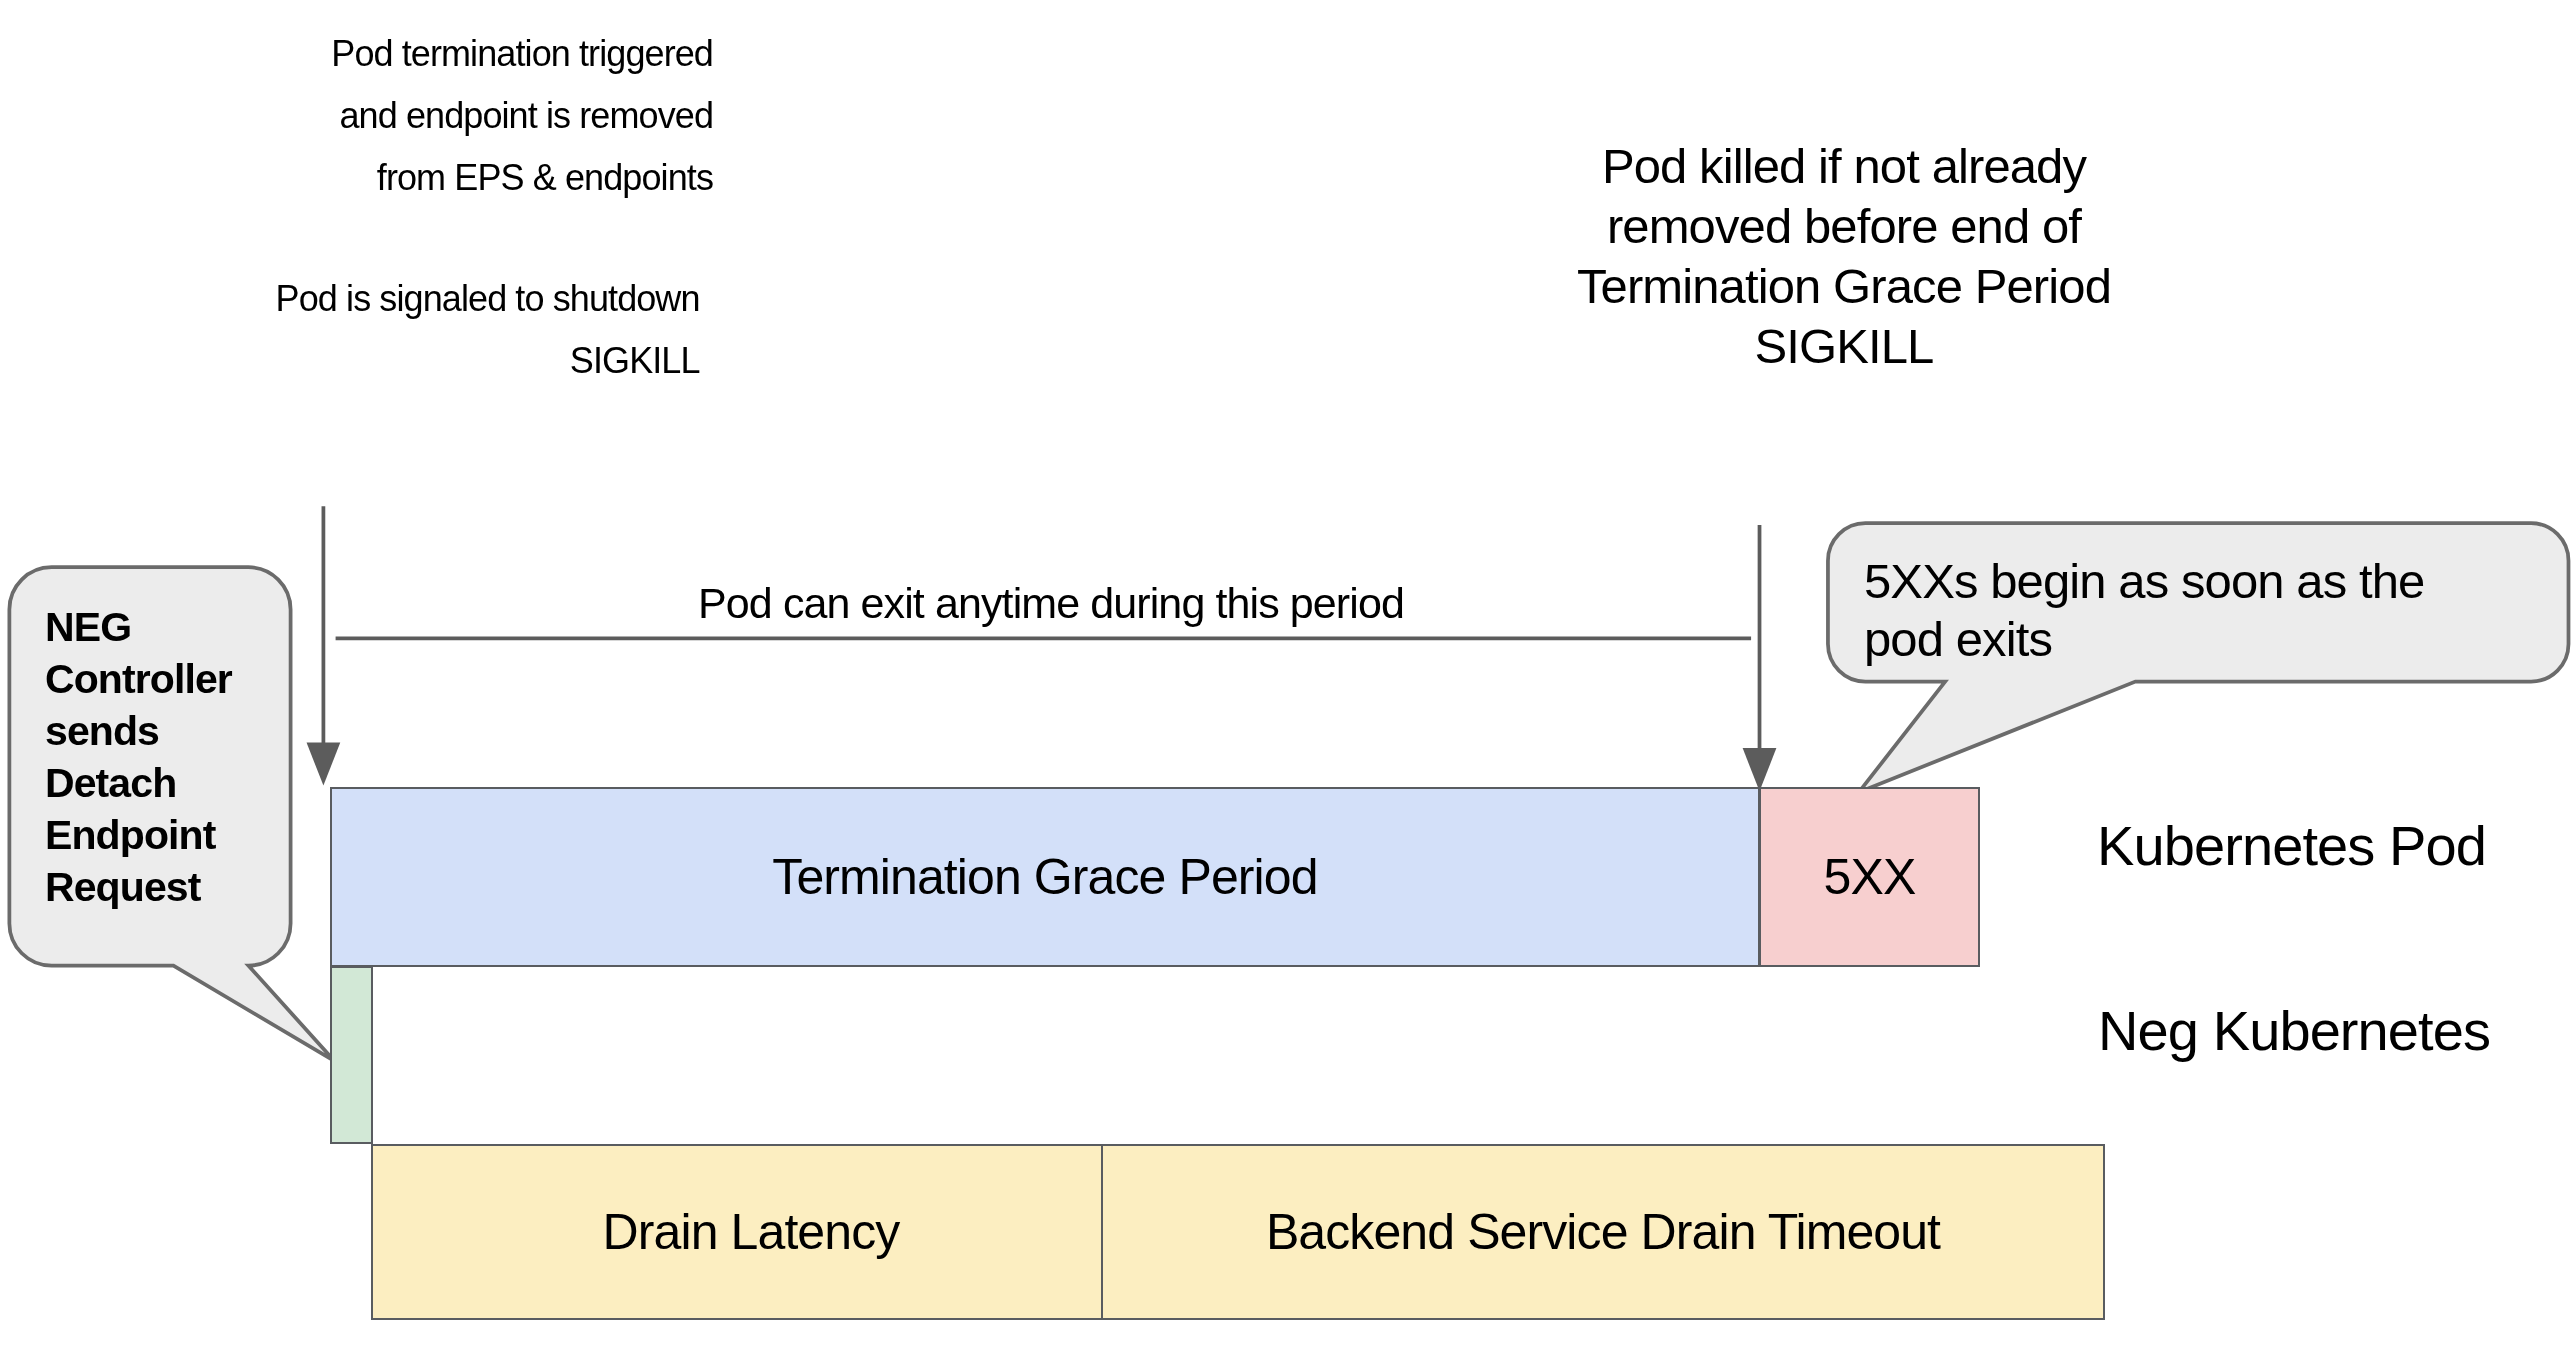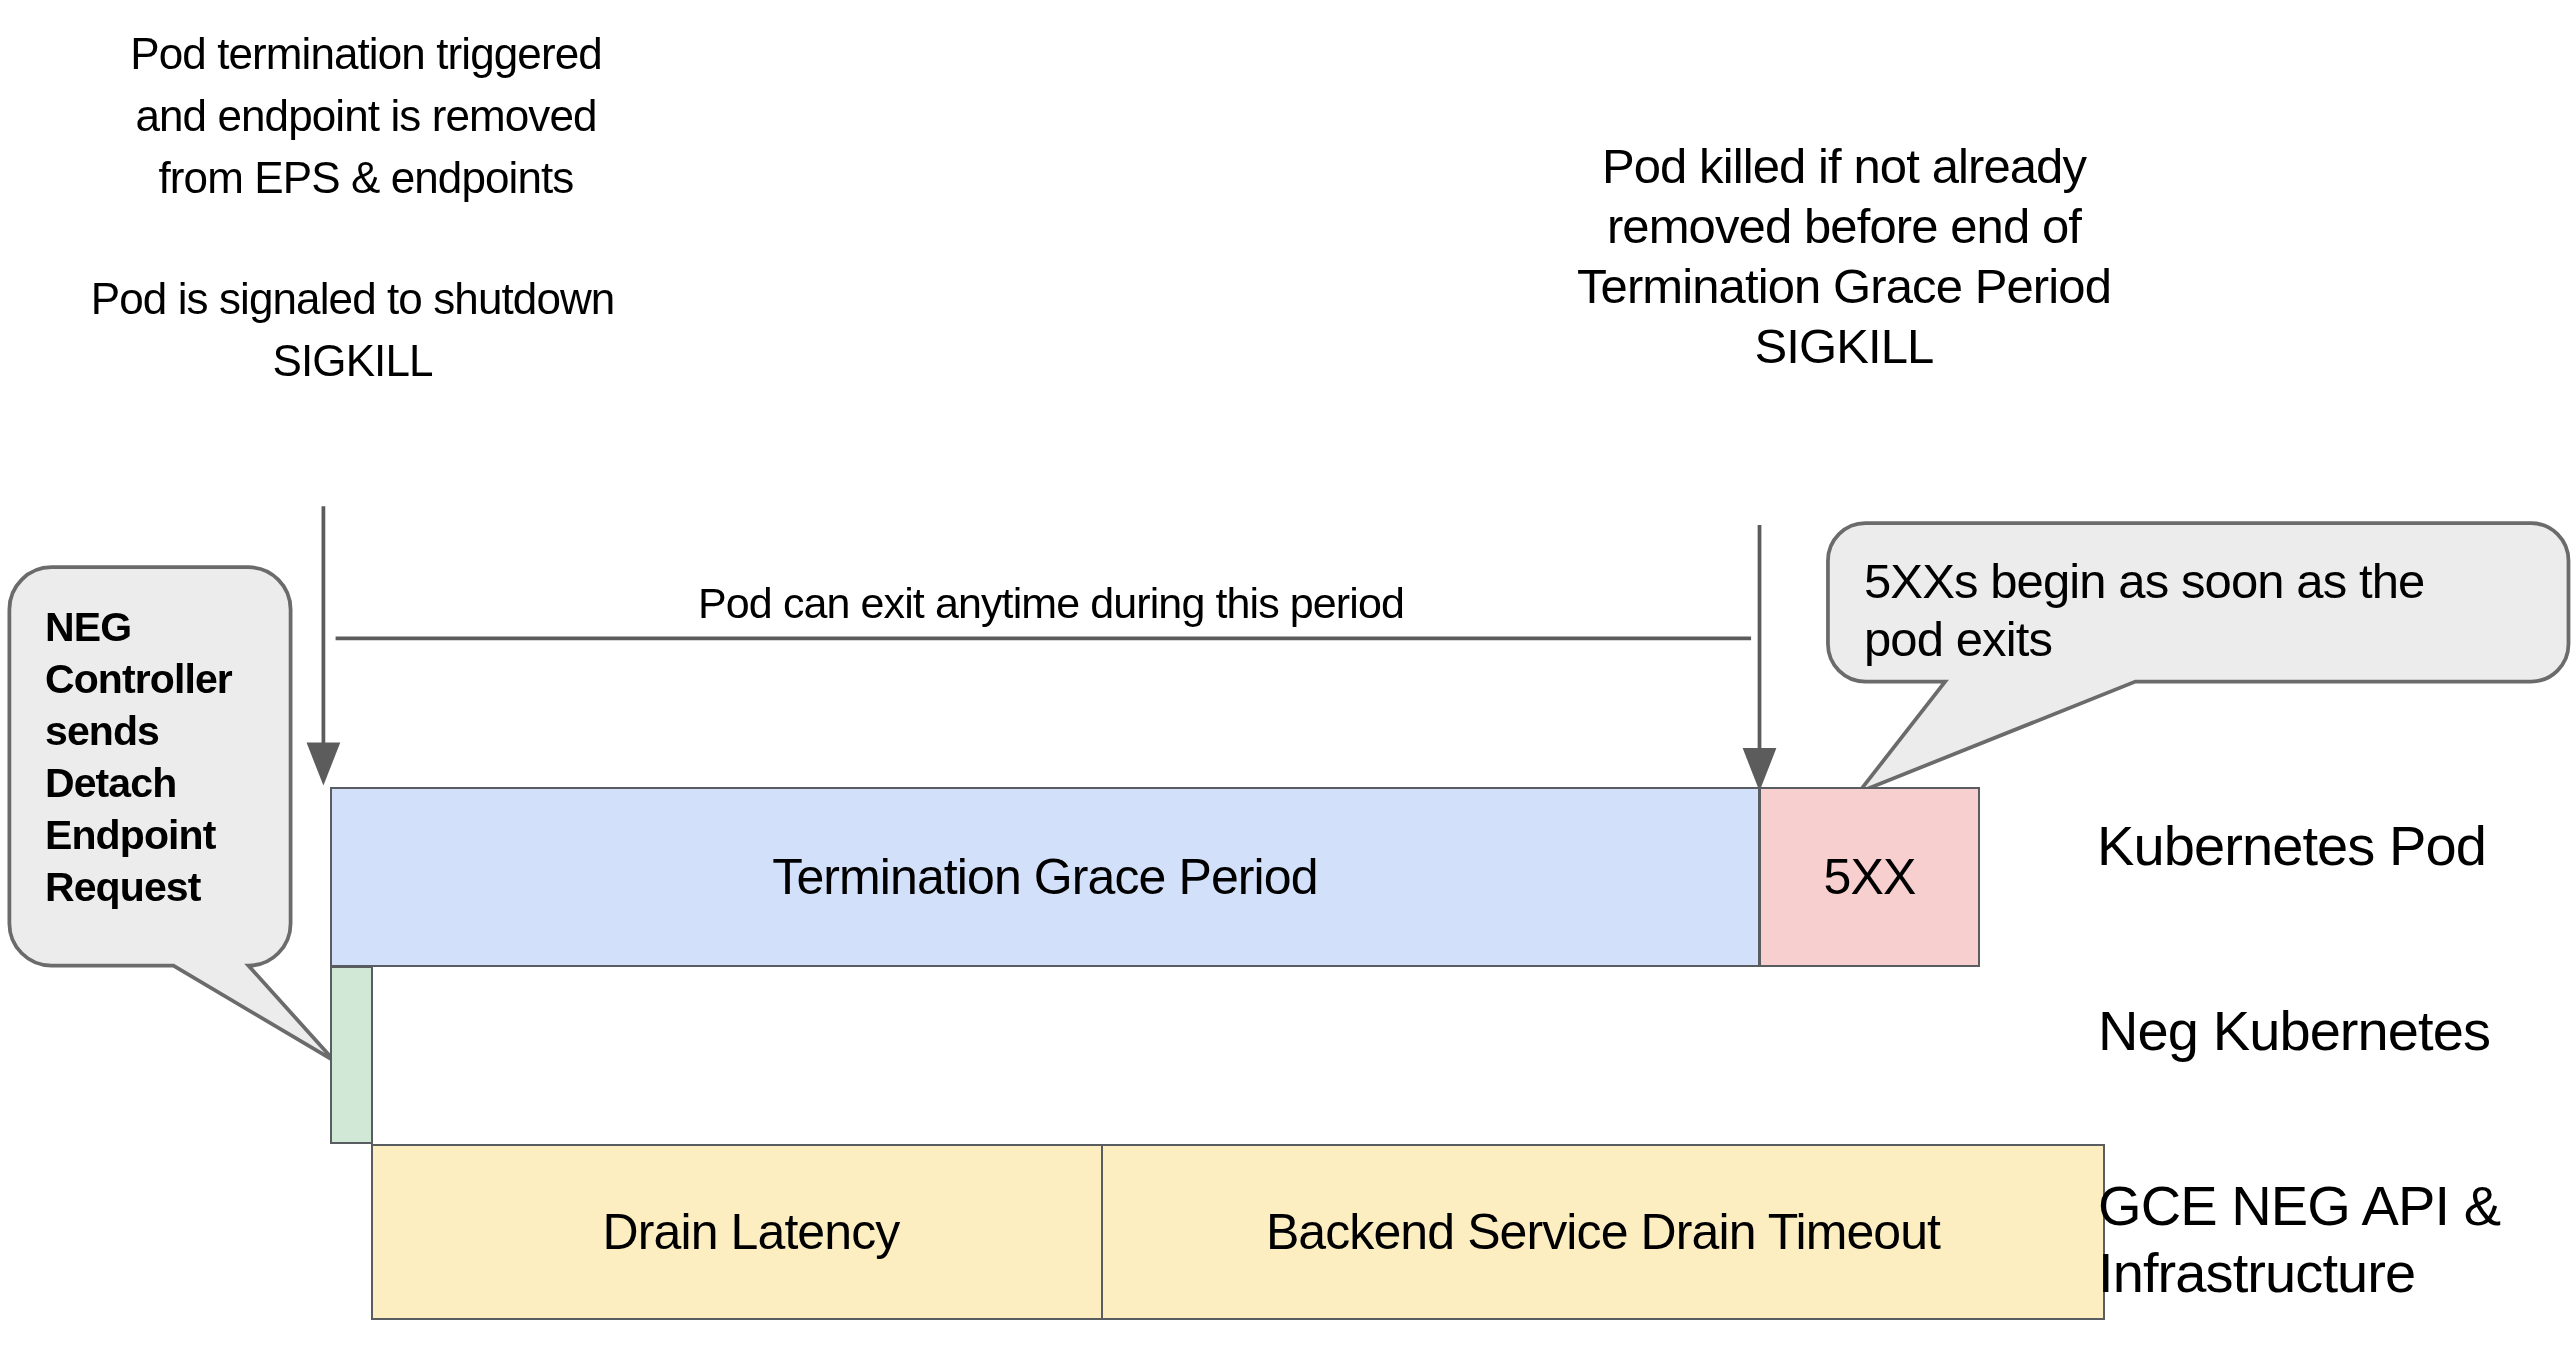--- a/index.html
+++ b/index.html
@@ -11,21 +11,21 @@
     overflow: hidden;
     letter-spacing: -0.9px;
   }
   #shapes { position: absolute; left: 0; top: 0; }
   .txt {
     position: absolute;
     white-space: pre-line;
     color: #000;
   }
   .center { text-align: center; }
-  .bigtext { font-size: 44px; line-height: 62px; }
+  .bigtext { font-size: 36px; line-height: 62px; text-align: right; }
   .trtext  { font-size: 49px; line-height: 60px; }
   .bar {
     position: absolute;
     box-sizing: border-box;
     border: 2.8px solid #595c60;
     display: flex;
     align-items: center;
     justify-content: center;
     font-size: 50px;
     color: #000;
@@ -75,22 +75,20 @@
   <div class="bar" style="left: 330px; top: 966px; width: 43px; height: 178px; background-color: rgb(210, 232, 214); border-color: rgb(89, 92, 96);"></div>
   <div class="bar" style="left: 371px; top: 1144px; width: 732px; height: 176px; background-color: rgb(252, 238, 193); border-color: rgb(89, 92, 96); padding-left: 28px;">
     <span>Drain Latency</span>
   </div>
   <div class="bar" style="left: 1101px; top: 1144px; width: 1004px; height: 176px; background-color: rgb(252, 238, 193); border-color: rgb(89, 92, 96); text-align: right;">
     <span>Backend Service Drain Timeout</span>
   </div>
 
   <div class="txt rowlabel" style="left:2097px; top:812px;">Kubernetes Pod</div>
   <div class="txt rowlabel" style="left:2098px; top:997px;">Neg Kubernetes</div>
-  <div class="txt rowlabel" style="left:2098px; top:1172px;">GCE NEG API &amp;
-Infrastructure</div>
 
   <div class="bubbletext" style="left:45px; top:601px; width:234px; font-size:41px; line-height:52px;font-weight:bold;">NEG
 Controller
 sends
 Detach
 Endpoint
 Request</div>
   <div class="bubbletext" style="left:1864px; top:552px; width:684px; font-size:49px; line-height:58px;">5XXs begin as soon as the
 pod exits</div>
 

